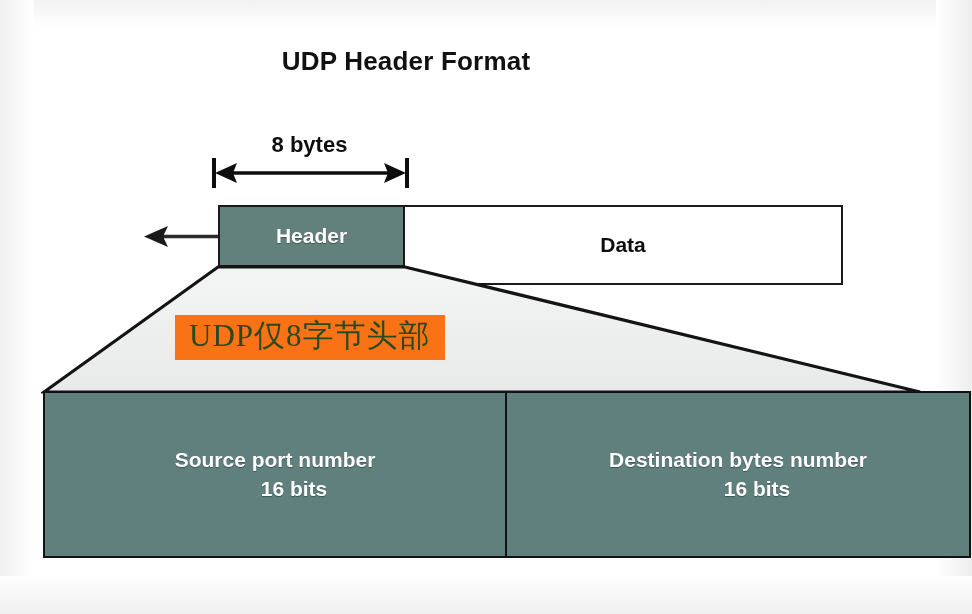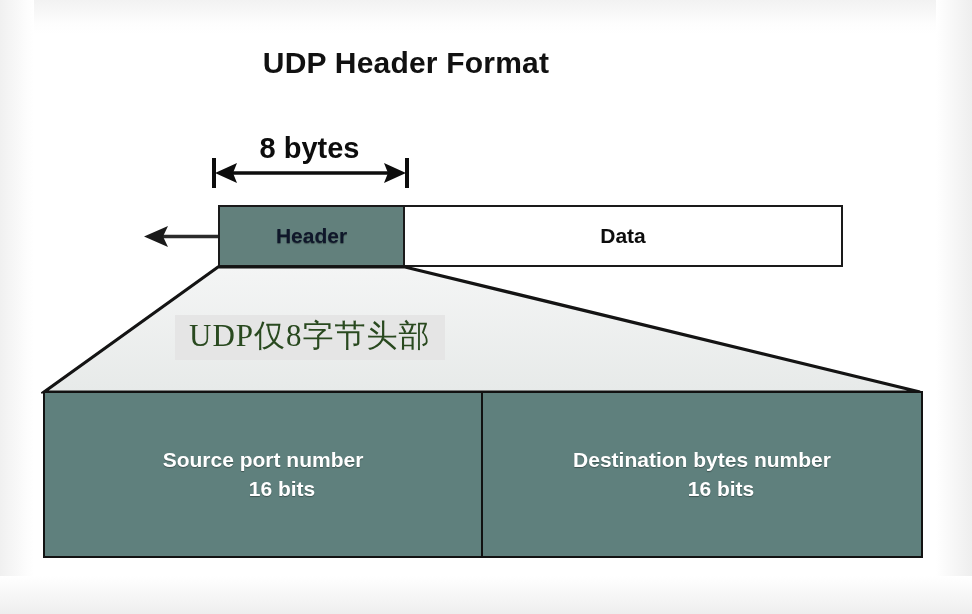--- a/index.html
+++ b/index.html
@@ -55,34 +55,34 @@
     background: linear-gradient(to top, #eeeeee, #fafafa 70%, #ffffff);
   }
 
   
   .title {
     position: absolute;
     left: 0;
     top: 46px;
     width: 812px;
     text-align: center;
-    font-size: 30px;
+    font-size: 26px;
     font-weight: bold;
     color: #111111;
     letter-spacing: 0.2px;
   }
 
   
   .dim-label {
     position: absolute;
     left: 214px;
     top: 132px;
     width: 191px;
     text-align: center;
-    font-size: 29px;
+    font-size: 22px;
     font-weight: bold;
     color: #0d0d0d;
   }
   .dim-svg {
     position: absolute;
     left: 206px;
     top: 156px;
   }
 
   
@@ -99,29 +99,29 @@
     top: 205px;
     width: 187px;
     height: 62px;
     box-sizing: border-box;
     border: 2px solid #1a1a1a;
     display: flex;
     align-items: center;
     justify-content: center;
     font-size: 21px;
     font-weight: bold;
-    color: #0f172a;
+    color: #ffffff;
     text-shadow: 0 1px 1px rgba(0,0,0,0.35);
   }
   .bar-data {
     position: absolute;
     left: 405px;
     top: 205px;
     width: 438px;
-    height: 62px;
+    height: 80px;
     box-sizing: border-box;
     border: 2px solid #1a1a1a;
     border-left: none;
     background: #ffffff;
     display: flex;
     align-items: center;
     justify-content: center;
     font-size: 21px;
     font-weight: bold;
     color: #0d0d0d;
@@ -134,21 +134,21 @@
     top: 264px;
     pointer-events: none;
   }
 
   
   .cn-note {
     position: absolute;
     left: 175px;
     top: 315px;
     padding: 3px 14px 6px 14px;
-    background: #e5e5e5;
+    background: #f97316;
     color: #29491f;
     font-family: "Liberation Serif", "DejaVu Serif", serif;
     font-size: 31px;
     line-height: 1.15;
     letter-spacing: 1px;
     white-space: nowrap;
   }
 
   
   .field-table {
@@ -162,21 +162,21 @@
   }
   .field-table td {
     border: 2px solid #121212;
     text-align: center;
     vertical-align: middle;
     color: #ffffff;
     font-size: 21px;
     font-weight: bold;
     line-height: 1.35;
     text-shadow: 0 1px 1px rgba(0,0,0,0.35);
-    padding: 0;
+    padding: 12px;
   }
   .cell-line2 { display: block; margin-left: 38px; }
 </style>
 </head>
 <body>
 
 <div id="root">
 
   <div class="page-backdrop"></div>
   <div class="page-sheet"></div>

